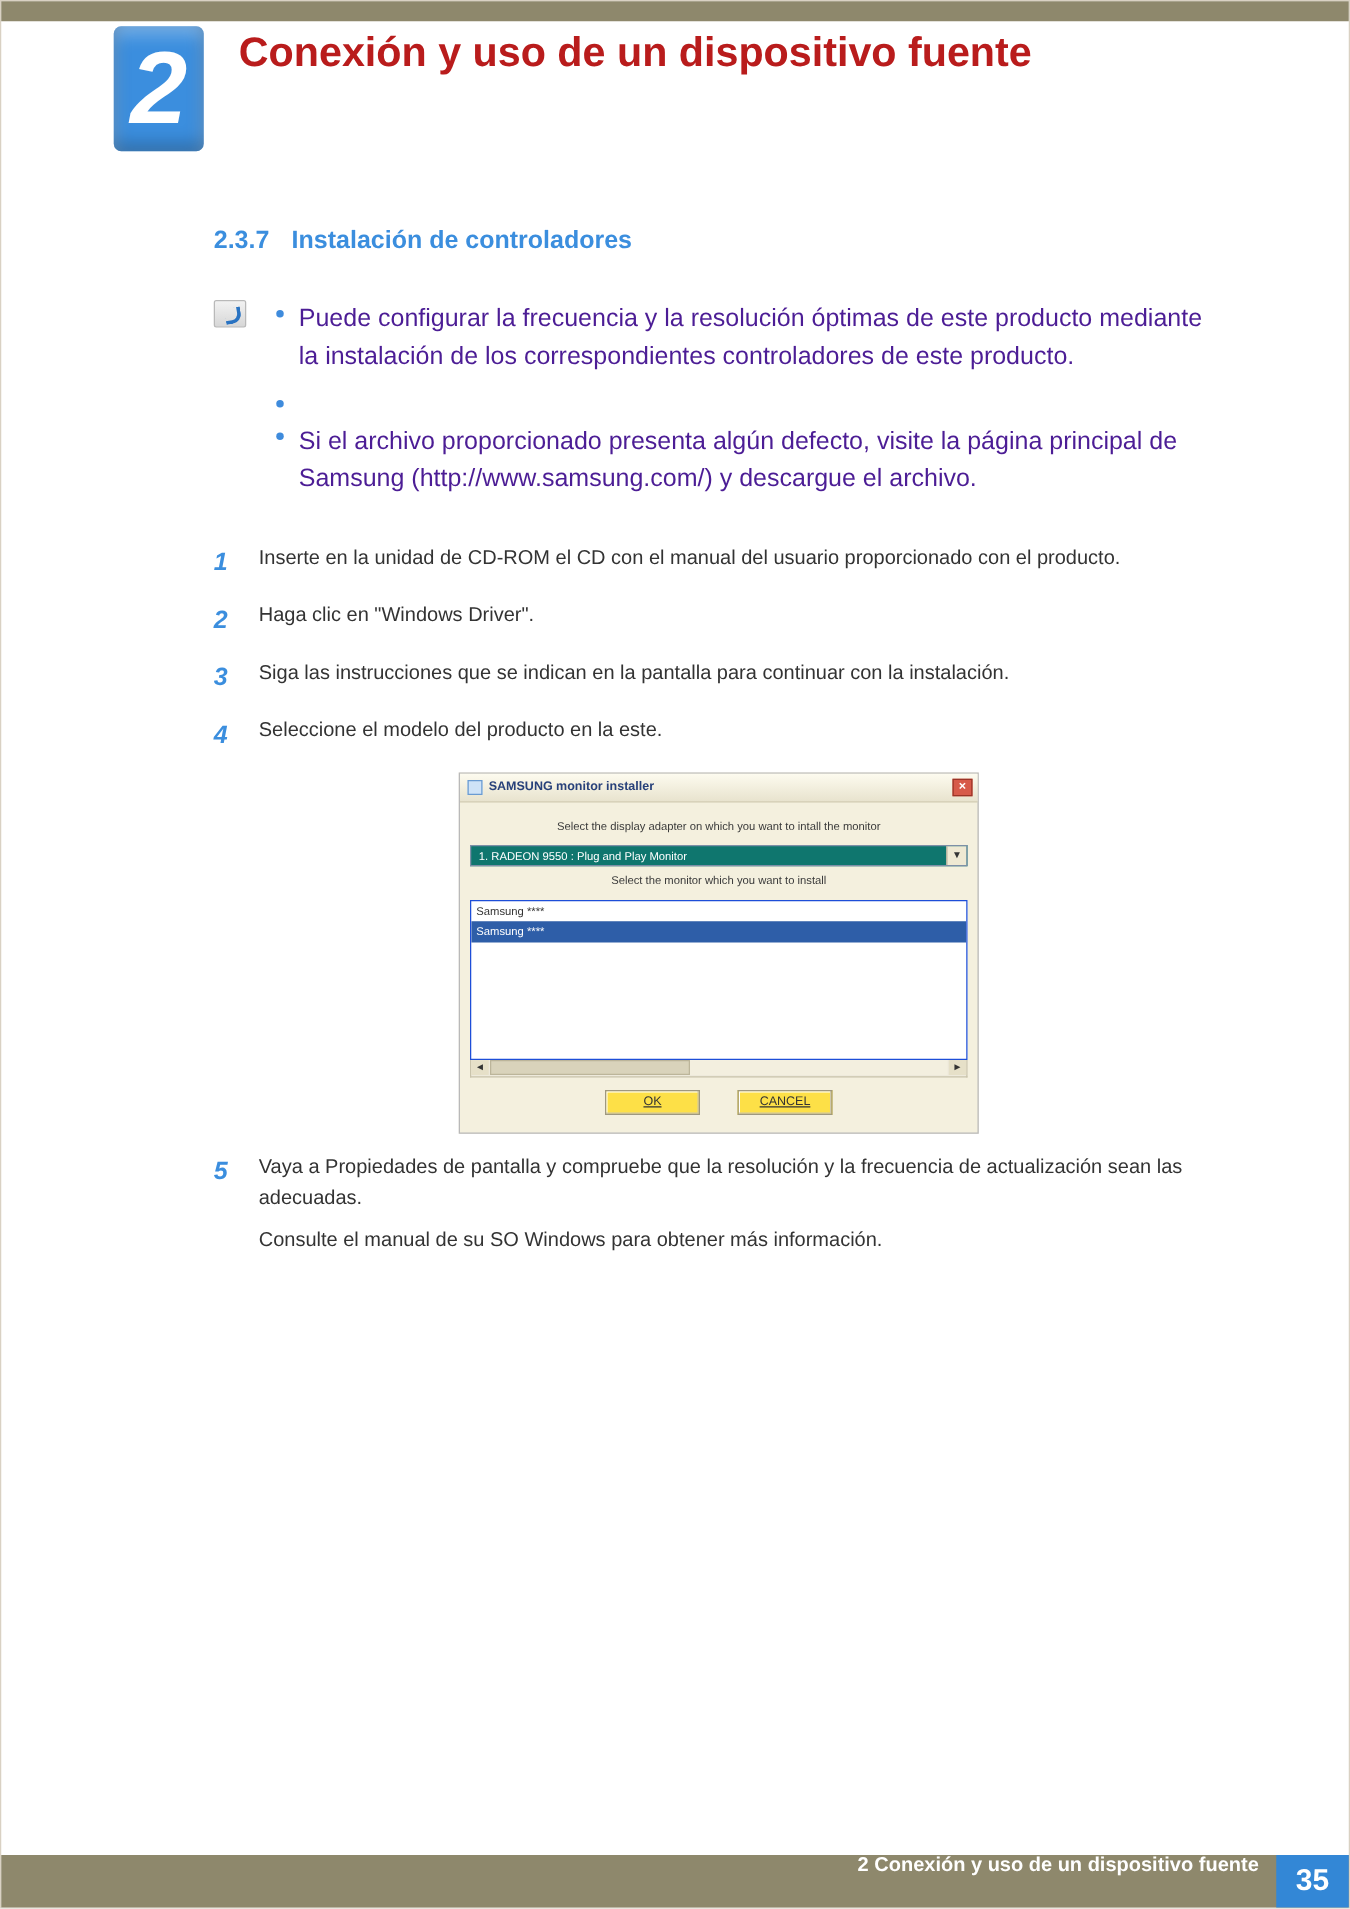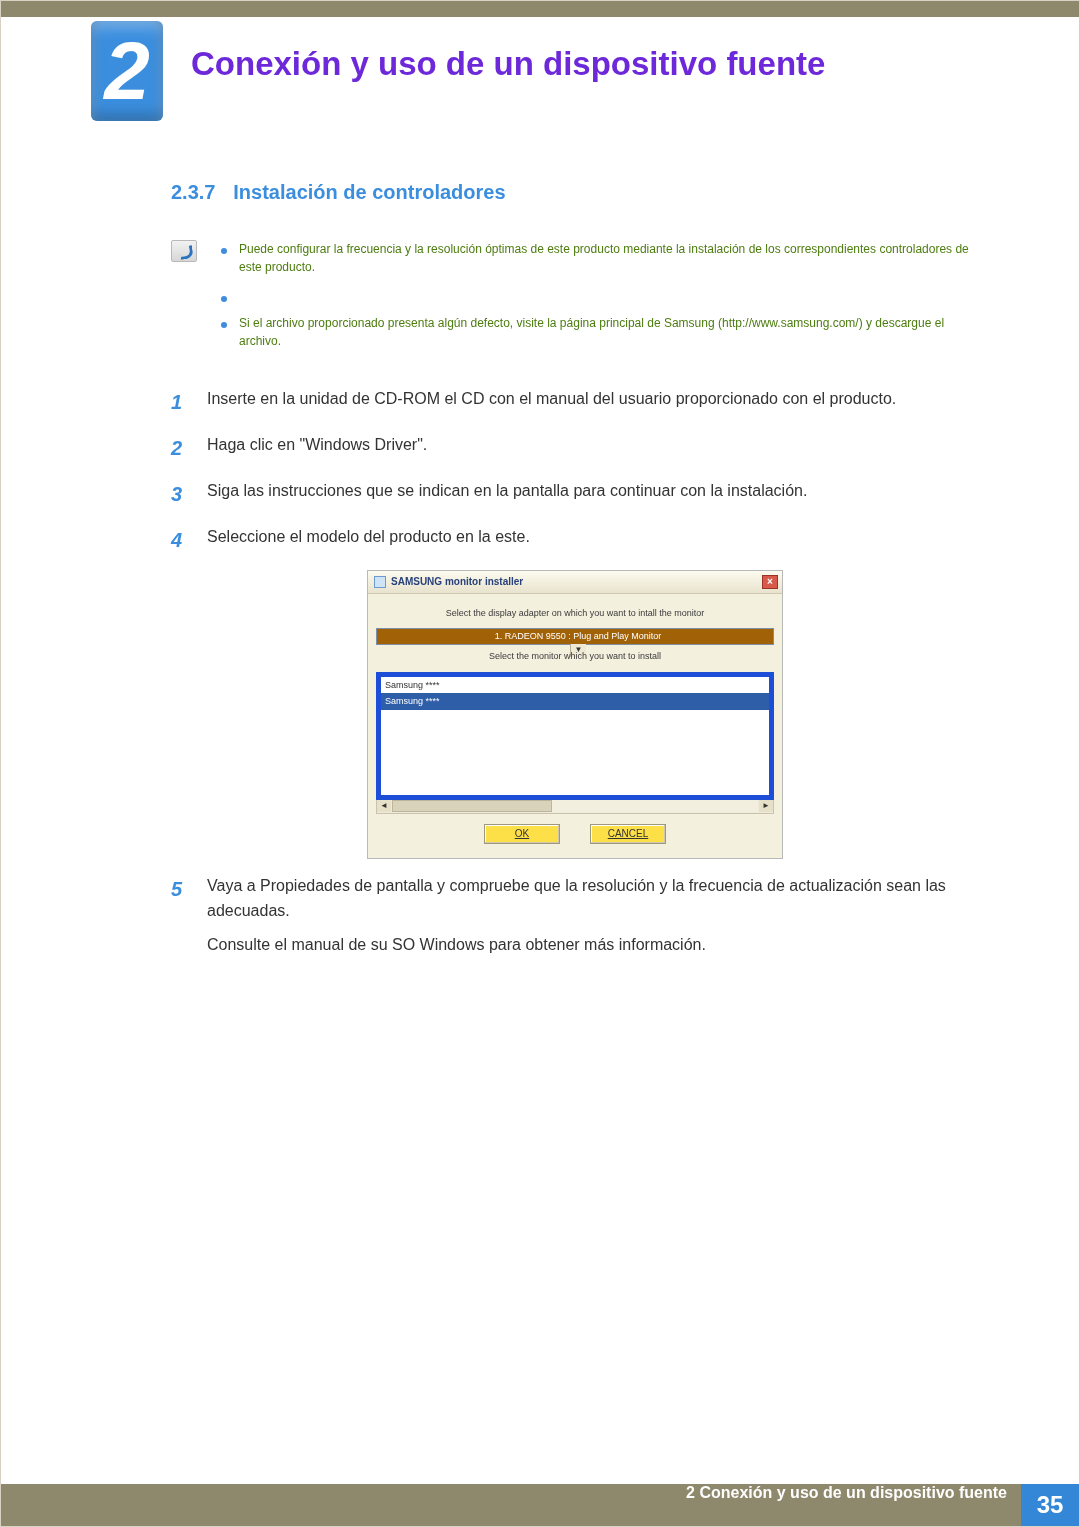--- a/index.html
+++ b/index.html
@@ -22,24 +22,24 @@
   }
   .chapter-tab span {
     color: #ffffff;
     font-size: 82px;
     font-weight: 700;
     font-style: italic;
     line-height: 1;
   }
   .chapter-title {
     position: absolute;
-    top: 44px; left: 190px;
+    top: 22px; left: 190px;
     font-size: 33px;
     font-weight: 700;
-    color: #6d28d9;
+    color: #b91c1c;
   }
   
   .body {
     position: absolute;
     top: 180px;
     left: 170px;
     right: 100px;
   }
   .section-number { color: #3b8ede; font-weight: 700; font-size: 20px; }
   .section-title { color: #3b8ede; font-weight: 700; font-size: 20px; }
@@ -56,21 +56,21 @@
   .info-icon::after {
     content: "";
     position: absolute;
     right: 3px; bottom: 2px;
     width: 10px; height: 10px;
     border-bottom: 3px solid #2973c2;
     border-right: 3px solid #2973c2;
     border-radius: 0 0 8px 0;
     transform: rotate(-10deg);
   }
-  .bullets { flex: 1; font-size: 12px; line-height: 1.5; color: #4d7c0f; }
+  .bullets { flex: 1; font-size: 20px; line-height: 1.5; color: #4c1d95; }
   .bullets .b { display: flex; gap: 12px; margin-bottom: 12px; }
   .bullets .dot {
     width: 6px; height: 6px; border-radius: 50%;
     background: #3f8bdc;
     flex: 0 0 6px; margin-top: 8px;
   }
 
   .steps { font-size: 16px; line-height: 1.6; color: #333; }
   .step { display: flex; gap: 18px; margin-bottom: 14px; align-items: flex-start; }
   .step-num { width: 18px; flex: 0 0 18px; color: #3b8ede; font-style: italic; font-weight: 700; font-size: 20px; }
@@ -103,33 +103,32 @@
     width: 16px; height: 14px;
     background: #d75a4a;
     border: 1px solid #9b3427;
     color: #fff; font-size: 10px; line-height: 12px; text-align: center;
     font-weight: 700;
   }
   .inst-body { padding: 8px 8px 10px 8px; }
   .inst-label { text-align: center; color: #3a3a3a; font-size: 9px; margin: 4px 0 8px 0; }
   .combo {
     display: flex; align-items: center; height: 17px;
-    background: #a16207; color: #fff;
+    background: #0f766e; color: #fff;
     border: 1px solid #7d8fa7; font-size: 9px; padding-left: 6px;
     justify-content: space-between;
-    flex-direction: column;
   }
   .combo .arrow {
     width: 16px; height: 15px; background: #efe9d3;
     border-left: 1px solid #b7b09a; color: #333;
     display: flex; align-items: center; justify-content: center; font-size: 8px;
   }
   .listbox {
     margin-top: 8px; height: 128px;
-    background: #fff; border: 5px solid #1d4ed8;
+    background: #fff; border: 1px solid #1d4ed8;
     overflow: hidden;
   }
   .listbox .row { font-size: 9px; padding: 1px 4px; color: #333; }
   .listbox .row.sel { background: #2e5ea8; color: #fff; }
   .hscroll {
     height: 14px; background: #eeeadc;
     display: flex; justify-content: space-between; align-items: center;
     border: 1px solid #c9c3ab; border-top: none;
   }
   .hscroll .thumb-track { flex:1; height: 12px; margin: 0 1px; background: #f3efdf; position: relative; }

